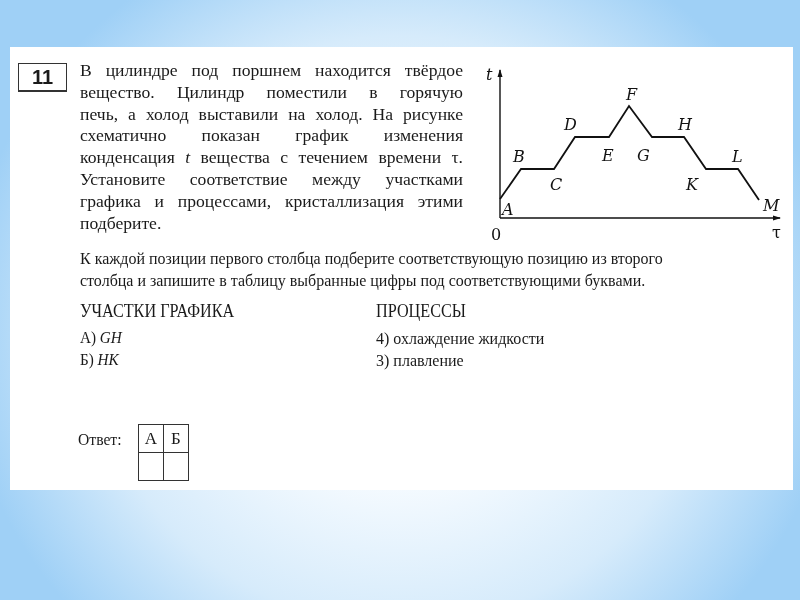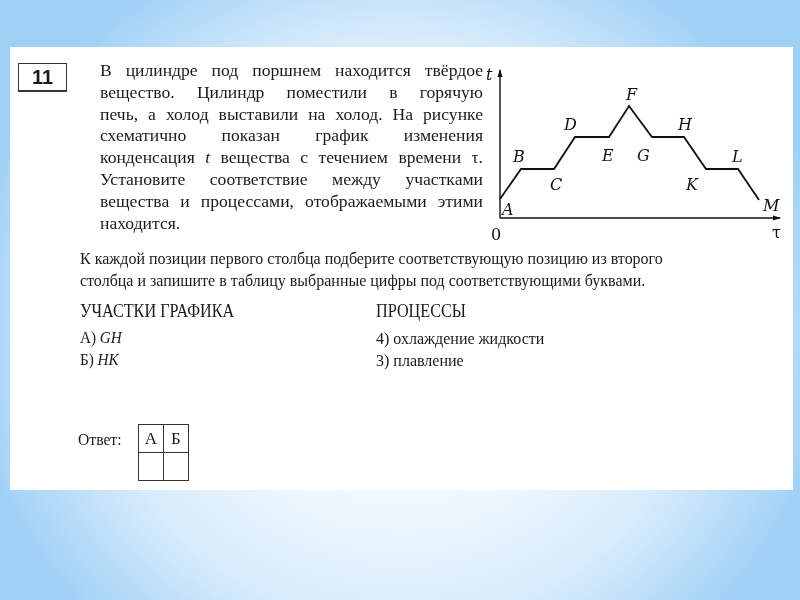--- a/index.html
+++ b/index.html
@@ -15,21 +15,21 @@
     }
     .qnum {
       position: absolute; left: 8px; top: 16px; width: 47px; height: 26px;
       border: 1px solid #333; border-bottom-width: 2px; border-right-width: 1px;
       font-family: Liberation Sans, sans-serif; font-weight: bold; font-size: 20px;
       text-align: center; line-height: 26px;
     }
     .para {
       position: absolute; left: 70px; top: 13px; width: 383px;
       font-family: "Liberation Serif", serif; font-size: 17.6px; line-height: 21.8px;
-      text-align: justify; text-align-last: left; margin-left: 20px;
+      text-align: justify; text-align-last: left;
     }
     .para .line { display: block; text-align: justify; text-align-last: justify; white-space: nowrap; }
     .para .line.last { text-align-last: left; }
     .it { font-style: italic; }
     .instr {
       position: absolute; left: 70px; top: 201px; width: 703px;
       font-family: "Liberation Serif", serif; font-size: 17.2px; line-height: 22px;
       transform: scaleX(0.93); transform-origin: left top;
     }
     .instr .line { display: block; white-space: nowrap; }
@@ -68,22 +68,22 @@
 
   <div class="qnum">11</div>
 
   <div class="para">
     <span class="line">В цилиндре под поршнем находится твёрдое</span>
     <span class="line">вещество. Цилиндр поместили в горячую</span>
     <span class="line">печь, а холод выставили на холод. На рисунке</span>
     <span class="line">схематично показан график изменения</span>
     <span class="line"><span>конденсация </span><span class="it">t</span><span> вещества с течением времени τ.</span></span>
     <span class="line">Установите соответствие между участками</span>
-    <span class="line">вещества и процессами, отображаемыми этими</span>
-    <span class="line last">находится.</span>
+    <span class="line">графика и процессами, кристаллизация этими</span>
+    <span class="line last">подберите.</span>
   </div>
 
   <svg class="graph" width="310" height="185" viewBox="0 0 310 185">
     <defs>
       <marker id="arr" markerWidth="8" markerHeight="8" refX="7" refY="4" orient="auto" markerUnits="userSpaceOnUse">
         <path d="M0,1.5 L8,4 L0,6.5 Z" fill="#111"></path>
       </marker>
     </defs>
 
     <line x1="20" y1="158" x2="20" y2="10" stroke="#111" stroke-width="1.4" marker-end="url(#arr)"></line>

